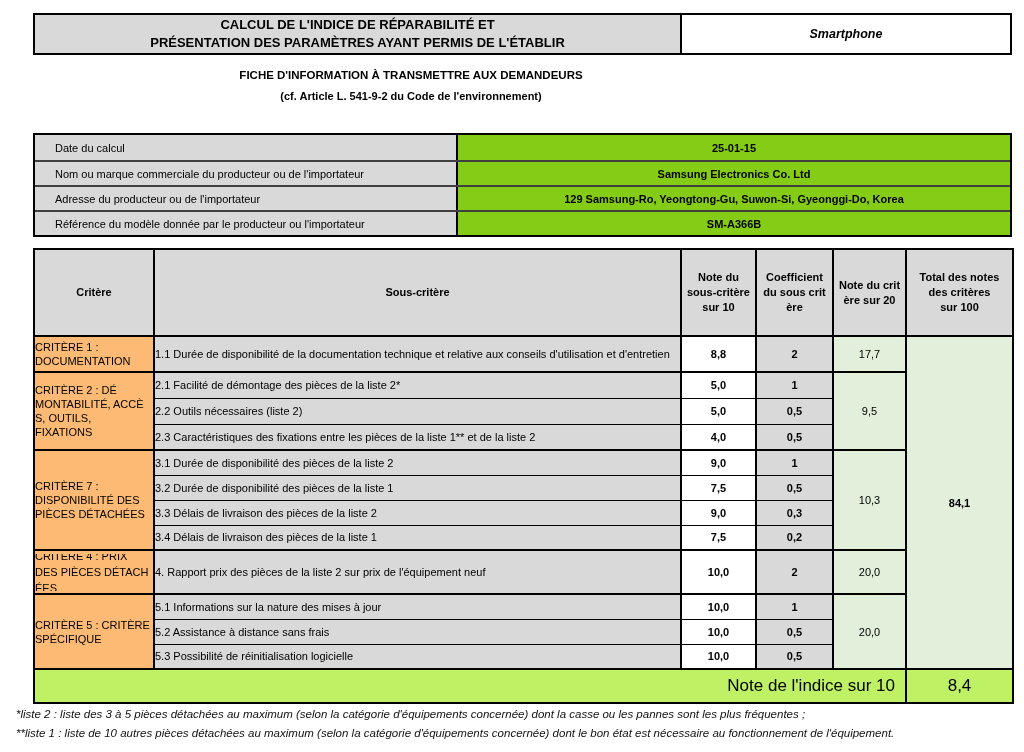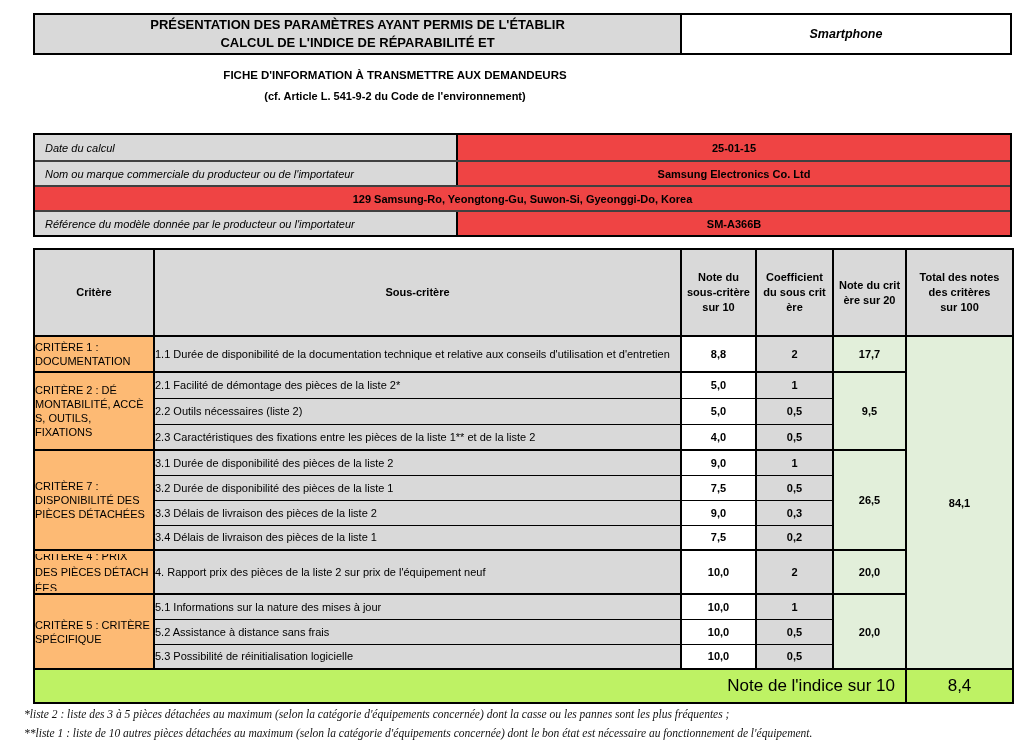--- a/index.html
+++ b/index.html
@@ -18,37 +18,37 @@
     width:647px; background:#d9d9d9; border-right:2px solid #000;
     display:flex; flex-direction:column; justify-content:center; align-items:center;
     font-weight:bold; font-size:13px; line-height:18px; text-align:center;
   }
   .title-cat {
     flex:1; background:#fff; display:flex; align-items:center; justify-content:center;
     font-weight:bold; font-style:italic; font-size:12.5px;border-radius:19px;
   }
 
   
-  .subtitle { position:absolute; left:33px; top:69px; width:724px; text-align:center; }
+  .subtitle { position:absolute; left:49px; top:69px; width:724px; text-align:center; }
   .subtitle .l1 { font-weight:bold; font-size:11.5px; }
   .subtitle .l2 { font-weight:bold; font-size:11px; margin-top:9px; }
 
   
   .info-table {
     position:absolute; left:33px; top:133px; width:979px;
     border:2px solid #000;
   }
   .info-row { display:flex; height:25px; }
   .info-row + .info-row { border-top:2px solid #404040; }
   .info-label {
     width:423px; background:#d9d9d9; border-right:2px solid #000;
-    display:flex; align-items:center; padding-left:10px; font-size:11px;font-style:italic;
+    display:flex; align-items:center; padding-left:20px; font-size:11px;
   }
   .info-value {
-    flex:1; background:#ef4444; display:flex; align-items:center; justify-content:center;
+    flex:1; background:#84cc16; display:flex; align-items:center; justify-content:center;
     font-weight:bold; font-size:11px;
   }
 
   
   table.score {
     position:absolute; left:33px; top:248px; width:979px;
     border-collapse:collapse; table-layout:fixed; border:2px solid #000;
   }
   table.score th, table.score td {
     border:1px solid #000; border-left-width:2px; border-right-width:2px;
@@ -66,58 +66,59 @@
   td.crit .clipbox {
     height:37px; overflow:hidden; display:flex; flex-direction:column;
     justify-content:center; white-space:pre-line; line-height:16px;
   }
   td.sub {
     background:#d9d9d9; text-align:left; vertical-align:middle;
     padding:1px 0; line-height:14px;
   }
   td.scr  { background:#fff;    font-weight:bold; text-align:center; vertical-align:middle; }
   td.coef { background:#d9d9d9; font-weight:bold; text-align:center; vertical-align:middle; }
-  td.s20  { background:#e2efda; font-weight:bold; text-align:center; vertical-align:middle; }
+  td.s20  { background:#e2efda; font-weight:normal; text-align:center; vertical-align:middle; }
   td.tot  { background:#e2efda; font-weight:bold; text-align:center; vertical-align:middle; }
   tr.final td {
     background:#bef264; border-top-width:2px; font-weight:normal; font-size:17px;
   }
   td.final-label { text-align:right; padding-right:10px; }
   td.final-value { text-align:center; }
 
   
-  .footnotes { position:absolute; left:24px; top:705px; width:970px;font-family:Liberation Serif, serif; }
+  .footnotes { position:absolute; left:16px; top:705px; width:970px; }
   .footnotes .fn { font-style:italic; font-size:11.5px; line-height:19px; color:#111; }
 </style>
 </head>
 <body>
 
 <div class="title-box">
   <div class="title-main">
+    <span>CALCUL DE L'INDICE DE RÉPARABILITÉ ET</span>
     <span>PRÉSENTATION DES PARAMÈTRES AYANT PERMIS DE L'ÉTABLIR</span>
-    <span>CALCUL DE L'INDICE DE RÉPARABILITÉ ET</span>
   </div>
   <div class="title-cat">Smartphone</div>
 </div>
 
 <div class="subtitle">
   <div class="l1">FICHE D'INFORMATION À TRANSMETTRE AUX DEMANDEURS</div>
   <div class="l2">(cf. Article L. 541-9-2 du Code de l'environnement)</div>
 </div>
 
 <div class="info-table">
   <div class="info-row">
     <div class="info-label">Date du calcul</div>
     <div class="info-value">25-01-15</div>
   </div>
   <div class="info-row">
     <div class="info-label">Nom ou marque commerciale du producteur ou de l'importateur</div>
     <div class="info-value">Samsung Electronics Co. Ltd</div>
   </div>
   <div class="info-row">
+    <div class="info-label">Adresse du producteur ou de l'importateur</div>
     <div class="info-value">129 Samsung-Ro, Yeongtong-Gu, Suwon-Si, Gyeonggi-Do, Korea</div>
   </div>
   <div class="info-row">
     <div class="info-label">Référence du modèle donnée par le producteur ou l'importateur</div>
     <div class="info-value">SM-A366B</div>
   </div>
 </div>
 
 <table class="score">
   <colgroup>
@@ -176,21 +177,21 @@
     <td class="coef">0,5</td>
   </tr>
 
   <tr class="g-top" style="height:25px">
     <td class="crit" rowspan="4">CRITÈRE 7 :
 DISPONIBILITÉ DES
 PIÈCES DÉTACHÉES</td>
     <td class="sub">3.1 Durée de disponibilité des pièces de la liste 2</td>
     <td class="scr">9,0</td>
     <td class="coef">1</td>
-    <td class="s20" rowspan="4">26,5</td>
+    <td class="s20" rowspan="4">10,3</td>
   </tr>
   <tr style="height:25px">
     <td class="sub">3.2 Durée de disponibilité des pièces de la liste 1</td>
     <td class="scr">7,5</td>
     <td class="coef">0,5</td>
   </tr>
   <tr style="height:25px">
     <td class="sub">3.3 Délais de livraison des pièces de la liste 2</td>
     <td class="scr">9,0</td>
     <td class="coef">0,3</td>

